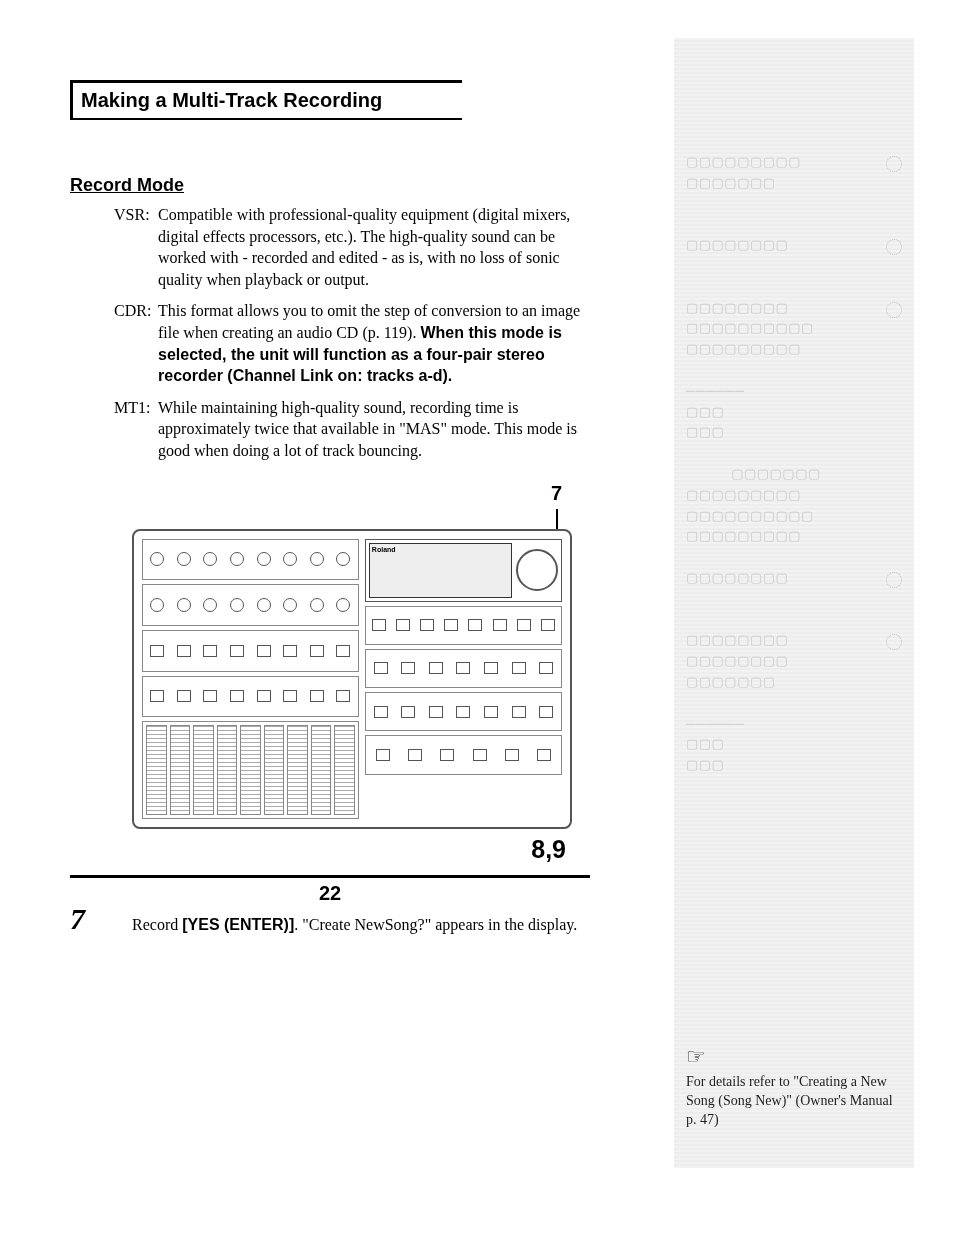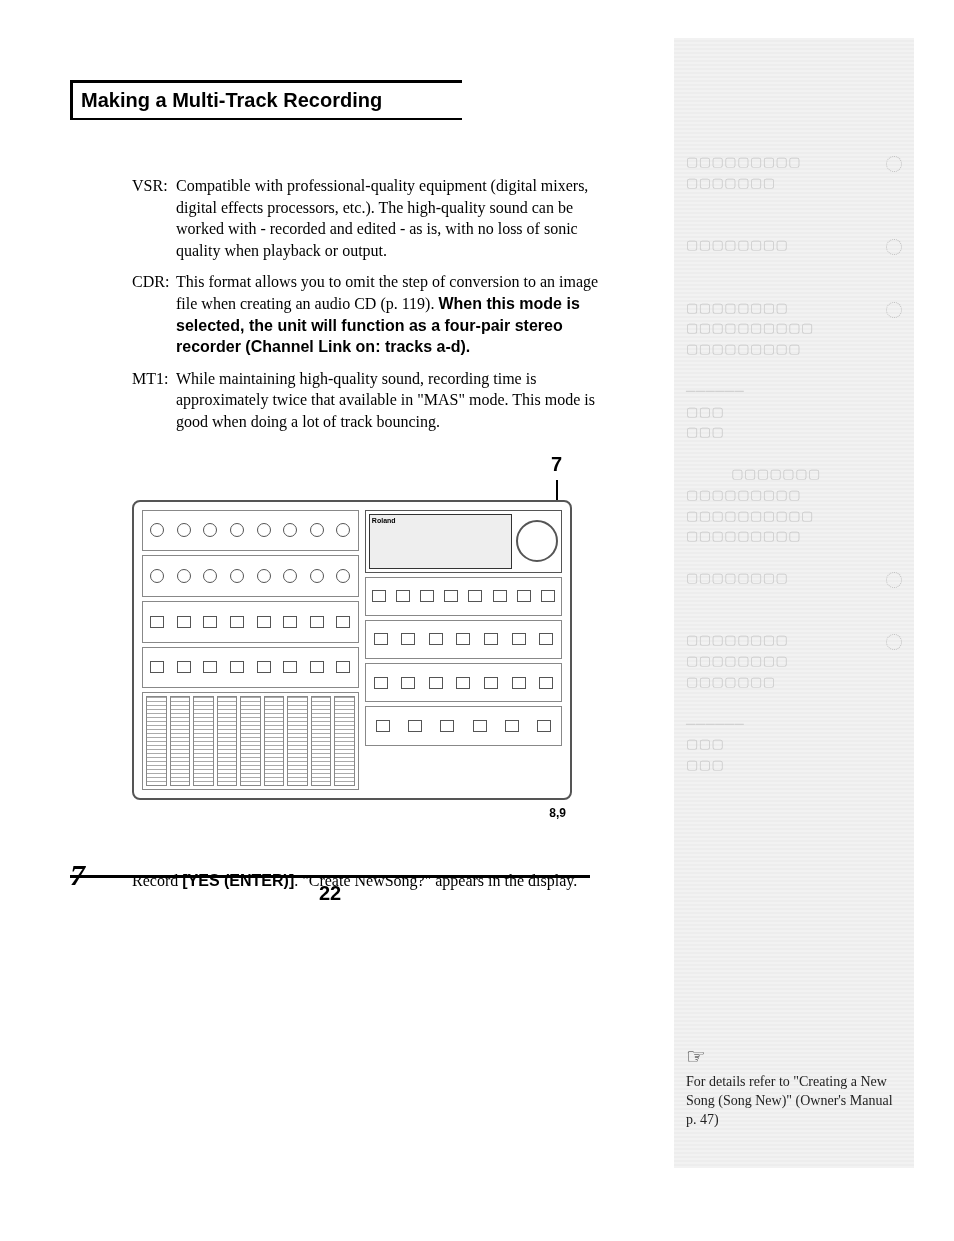--- a/index.html
+++ b/index.html
@@ -40,21 +40,21 @@
     text-decoration: underline;
     margin: 0 0 8px 0;
   }
   .intro {
     margin: 0 0 10px 62px;
     font-size: 16px;
     line-height: 1.35;
     max-width: 485px;
   }
   .def-list {
-    margin-left: 62px;
+    margin-left: 44px;
     max-width: 490px;
   }
   .def-item {
     display: flex;
     margin-bottom: 10px;
     font-size: 16px;
     line-height: 1.35;
   }
   .def-term {
     flex: 0 0 44px;
@@ -150,21 +150,21 @@
     font-size:7px; padding:2px; box-sizing:border-box; overflow:hidden;
     font-family: Arial, sans-serif;
   }
   .jog {
     width:38px;height:38px;border:2px solid #555;border-radius:50%;
   }
   .callout-bottom {
     text-align: right;
     font-family: Arial, Helvetica, sans-serif;
     font-weight: bold;
-    font-size: 12px;
+    font-size: 25px;
     padding-right: 6px;
     margin-top: 6px;
   }
   .step7 {
     display:flex;
     margin-top: 40px;
     max-width: 560px;
   }
   .step-num {
     font-family: "Times New Roman", serif;
@@ -238,20 +238,21 @@
 </style>
 </head>
 <body>
 
 <div class="page">
 
   <div class="title-box">
     <h1>Making a Multi-Track Recording</h1>
   </div>
 
+  <h2 class="subheading">Record Mode</h2>
 
 
   <div class="def-list">
     <div class="def-item">
       <div class="def-term">VSR:</div>
       <div class="def-desc">Compatible with professional-quality equipment (digital mixers, digital effects processors, etc.). The high-quality sound can be worked with - recorded and edited - as is, with no loss of sonic quality when playback or output.</div>
     </div>
     <div class="def-item">
       <div class="def-term">CDR:</div>
       <div class="def-desc">

